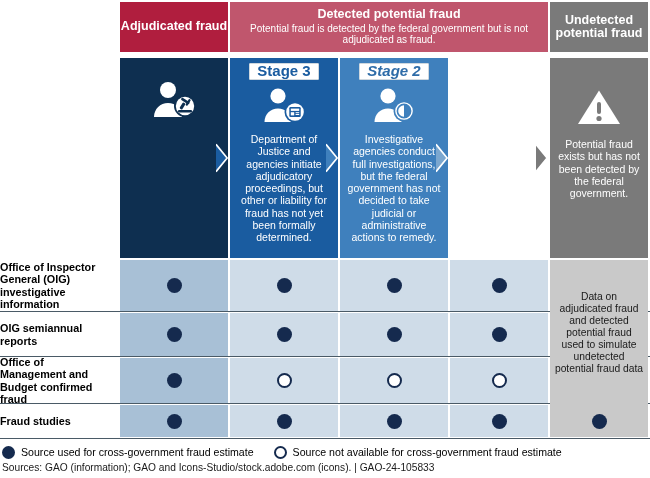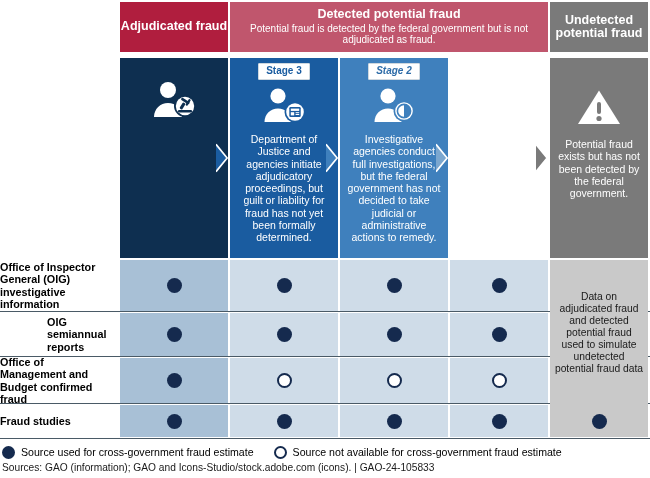--- a/index.html
+++ b/index.html
@@ -26,21 +26,21 @@
   
   .col{position:absolute;top:58px;height:200px;box-sizing:border-box;
        color:#fff;text-align:center;}
   #col-adjudicated{left:120px;width:108px;background:#0e2f50;}
   #col-stage3{left:230px;width:108px;background:#1a5ca0;}
   #col-stage2{left:340px;width:108px;background:#3f80bd;}
   #col-stage1{left:450px;width:98px;background:#7ba7cf;}
   #col-undetected{left:550px;width:98px;background:#7a7a7a;}
 
   .stage-badge{display:inline-block;background:#fff;border:1px solid #cfd8df;
-      font-size:10px;font-weight:bold;padding:1px 7px 2px 7px;margin-top:5px;
+      font-size:15px;font-weight:bold;padding:1px 7px 2px 7px;margin-top:5px;
       line-height:12px;border-radius:1px;}
   #badge-stage3{color:#1a5ca0;}
   #badge-stage2{color:#2e6ca8;font-style:italic;}
   #badge-stage1{color:#5f8fbb;}
 
   .icon-slot{height:46px;display:flex;align-items:center;justify-content:center;
              margin-top:4px;}
   .col-text{font-size:10.5px;line-height:12.3px;padding:3px 7px 0 7px;}
   #col-adjudicated .col-text,#col-undetected .col-text{padding-top:8px;}
   #col-adjudicated .icon-slot{margin-top:20px;}
@@ -130,21 +130,21 @@
         <circle cx="34" cy="24" r="8.8" fill="#fff"></circle>
         <g fill="#1a5ca0">
           <rect x="28.3" y="19" width="11.4" height="10" rx="1.2"></rect>
           <rect x="29.8" y="20.6" width="8.4" height="2.3" fill="#fff"></rect>
           <rect x="29.8" y="24.2" width="3.4" height="3.2" fill="#fff"></rect>
           <rect x="34.6" y="24.2" width="3.6" height="1" fill="#fff"></rect>
           <rect x="34.6" y="26" width="3.6" height="1" fill="#fff"></rect>
         </g>
       </svg>
     </div>
-    <div class="col-text">Department of Justice and agencies initiate adjudicatory proceedings, but guilt or liability for fraud has not yet been formally determined.</div>
+    <div class="col-text">Department of Justice and agencies initiate adjudicatory proceedings, but other or liability for fraud has not yet been formally determined.</div>
   </div>
 
   <div class="col" id="col-stage2">
     <div class="stage-badge" id="badge-stage2">Stage 2</div>
     <div class="icon-slot">
       <svg width="46" height="38" viewBox="0 0 46 38">
         <circle cx="17" cy="8" r="7.6" fill="#fff"></circle>
         <path d="M3.5 34c0-7.6 6-13.4 13.5-13.4S30.5 26.4 30.5 34z" fill="#fff"></path>
         <circle cx="33" cy="23" r="10.5" fill="#3f80bd"></circle>
         <circle cx="33" cy="23" r="8.8" fill="#fff"></circle>
@@ -195,21 +195,21 @@
       </div>
       <div class="cell cn" style="left: 230px; top: 260px; width: 108px; height: 51px;">
         <div class="dot-filled"></div>
       </div>
       <div class="cell cn" style="left: 340px; top: 260px; width: 108px; height: 51px;">
         <div class="dot-filled"></div>
       </div>
       <div class="cell cn" style="left: 450px; top: 260px; width: 98px; height: 51px;">
         <div class="dot-filled"></div>
       </div>
-      <div class="rowlabel" style="top: 313px; height: 43px; padding-left: 47px;">OIG semiannual reports</div>
+      <div class="rowlabel" style="top: 313px; height: 43px;">OIG semiannual reports</div>
       <div class="rowline" style="top: 311px; width: 650px;"></div>
       <div class="cell c1" style="left: 120px; top: 313px; width: 108px; height: 43px;">
         <div class="dot-filled"></div>
       </div>
       <div class="cell cn" style="left: 230px; top: 313px; width: 108px; height: 43px;">
         <div class="dot-filled"></div>
       </div>
       <div class="cell cn" style="left: 340px; top: 313px; width: 108px; height: 43px;">
         <div class="dot-filled"></div>
       </div>

